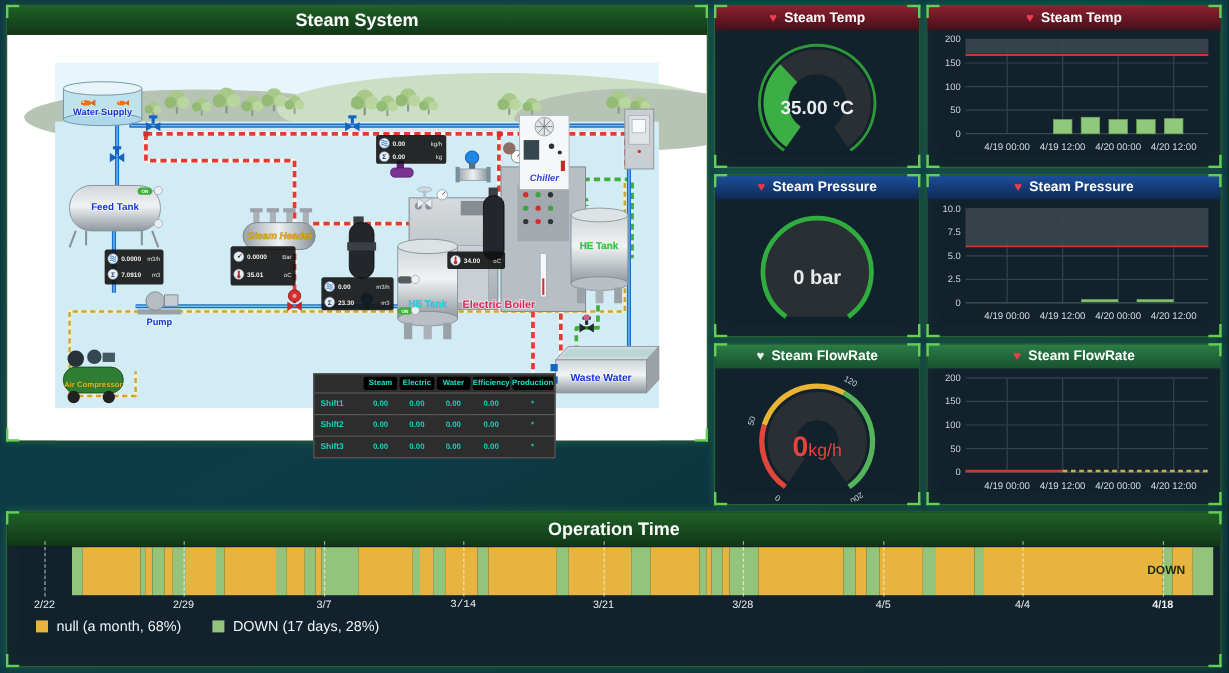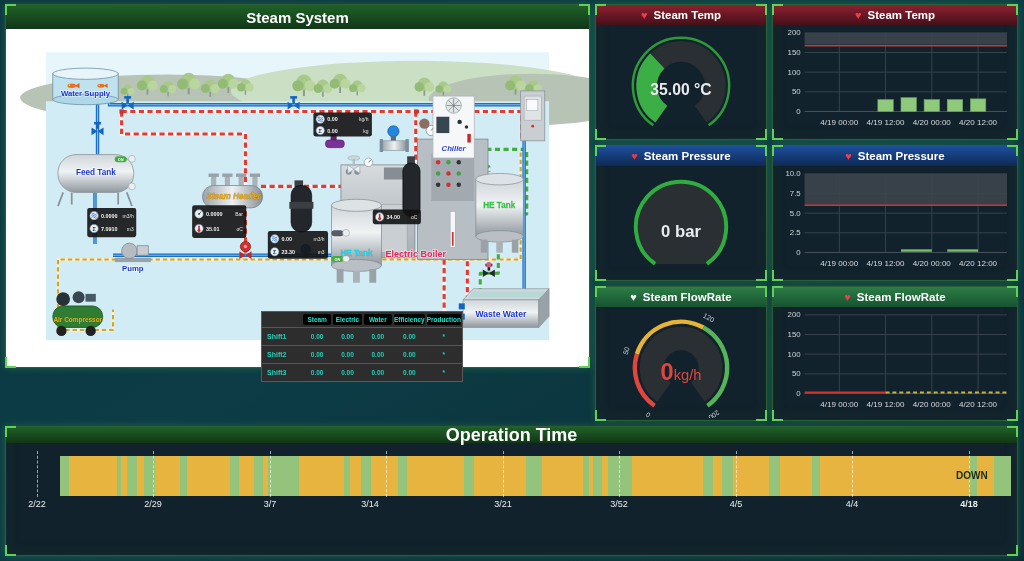--- a/index.html
+++ b/index.html
@@ -600,25 +600,29 @@
         <text x="159.4857142857143" y="102" text-anchor="middle" font-size="8.2" fill="#d5dade">4/20 00:00</text>
         <text x="206.57142857142856" y="102" text-anchor="middle" font-size="8.2" fill="#d5dade">4/20 12:00</text>
       </svg>
   </section>
 
   <section class="panel" style="left:5px;top:426px;width:1013px;height:130px">
     <i class="c tl"></i>
       <i class="c tr"></i>
       <i class="c bl"></i>
       <i class="c br"></i>
-    <div class="phead" style="height:16px;font-size:18px">
+    <div class="phead" style="height:28px;font-size:15px">
       <span>Operation Time</span>
     </div>
     <div id="tl">
       <div id="down-lab" style="left: 950px;">DOWN</div>
+      <div id="tl-legend">
+          <span><i class="sw" style="background: rgb(231, 180, 64);"></i>null (a month, 68%)</span>
+          <span><i class="sw" style="background: rgb(148, 196, 124);"></i>DOWN (17 days, 28%)</span>
+        </div>
     <div class="seg" style="left: 54px; width: 9px; background: rgb(148, 196, 124);"></div>
         <div class="seg" style="left: 63px; width: 48px; background: rgb(231, 180, 64);"></div>
         <div class="seg" style="left: 111px; width: 4px; background: rgb(148, 196, 124);"></div>
         <div class="seg" style="left: 115px; width: 6px; background: rgb(231, 180, 64);"></div>
         <div class="seg" style="left: 121px; width: 10px; background: rgb(148, 196, 124);"></div>
         <div class="seg" style="left: 131px; width: 7px; background: rgb(231, 180, 64);"></div>
         <div class="seg" style="left: 138px; width: 11px; background: rgb(148, 196, 124);"></div>
         <div class="seg" style="left: 149px; width: 25px; background: rgb(231, 180, 64);"></div>
         <div class="seg" style="left: 174px; width: 7px; background: rgb(148, 196, 124);"></div>
         <div class="seg" style="left: 181px; width: 43px; background: rgb(231, 180, 64);"></div>
@@ -655,25 +659,25 @@
         <div class="seg" style="left: 963px; width: 8px; background: rgb(148, 196, 124);"></div>
         <div class="seg" style="left: 971px; width: 17px; background: rgb(231, 180, 64);"></div>
         <div class="seg" style="left: 988px; width: 17px; background: rgb(148, 196, 124);"></div>
         <div class="gl" style="left: 31px;"></div>
         <div class="tlab" style="left: 31px;">2/22</div>
         <div class="gl" style="left: 147px;"></div>
         <div class="tlab" style="left: 147px;">2/29</div>
         <div class="gl" style="left: 264px;"></div>
         <div class="tlab" style="left: 264px;">3/7</div>
         <div class="gl" style="left: 380px;"></div>
-        <div class="tlab" style="left: 364px;">3/14</div>
+        <div class="tlab" style="left: 380px; font-family: Liberation Mono, monospace;">3/14</div>
         <div class="gl" style="left: 497px;"></div>
         <div class="tlab" style="left: 497px;">3/21</div>
         <div class="gl" style="left: 613px;"></div>
-        <div class="tlab" style="left: 613px;">3/52</div>
+        <div class="tlab" style="left: 613px;">3/28</div>
         <div class="gl" style="left: 730px;"></div>
         <div class="tlab" style="left: 730px;">4/5</div>
         <div class="gl" style="left: 846px;"></div>
         <div class="tlab" style="left: 846px;">4/4</div>
         <div class="gl" style="left: 963px;"></div>
         <div class="tlab" style="left: 963px; font-weight: bold;">4/18</div>
       </div>
   </section>
 
 </div>

